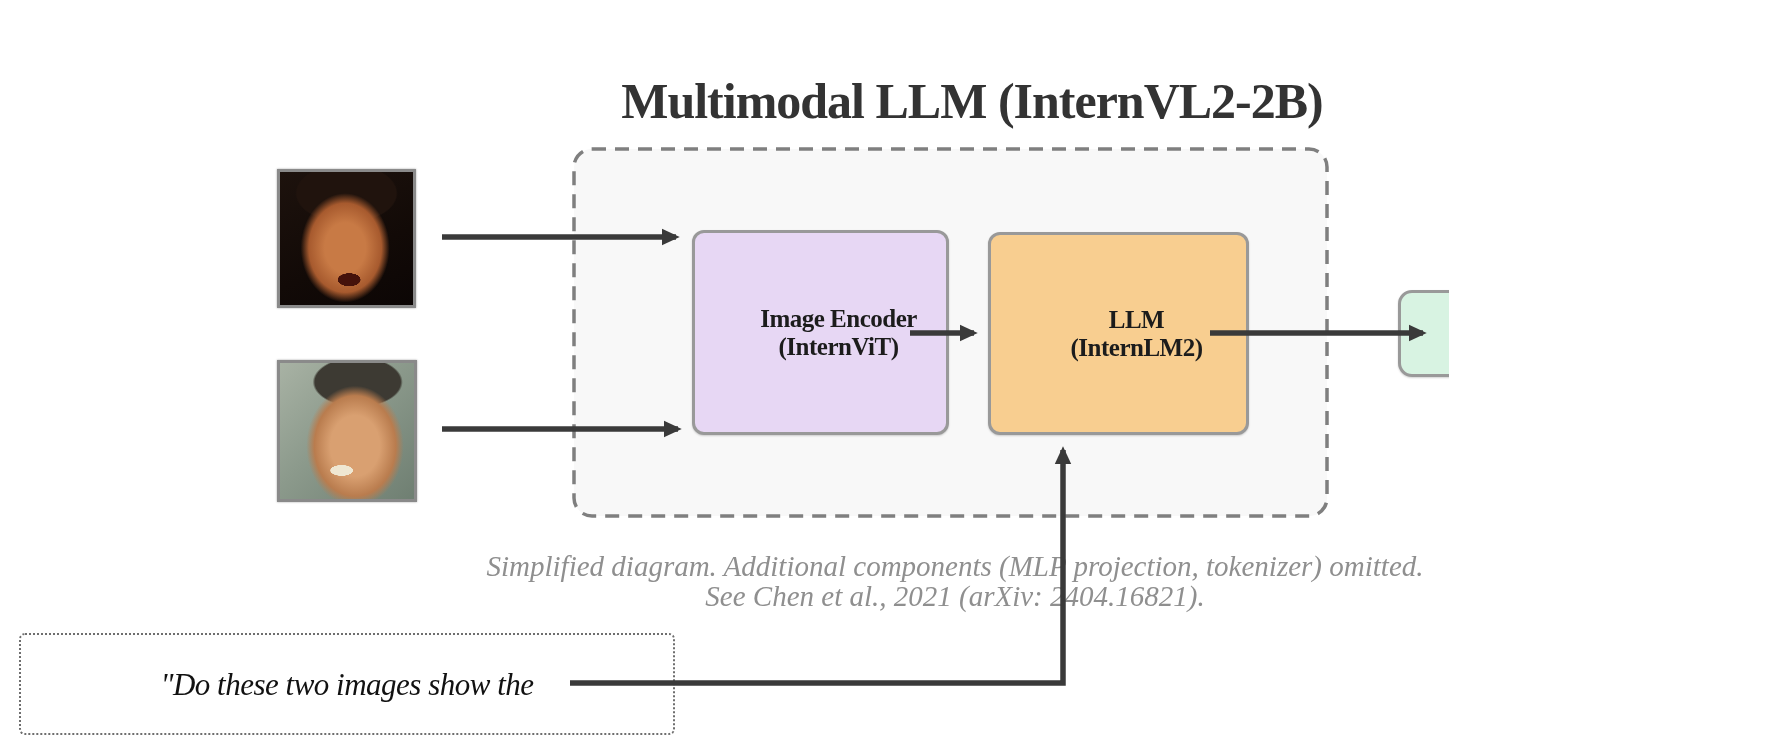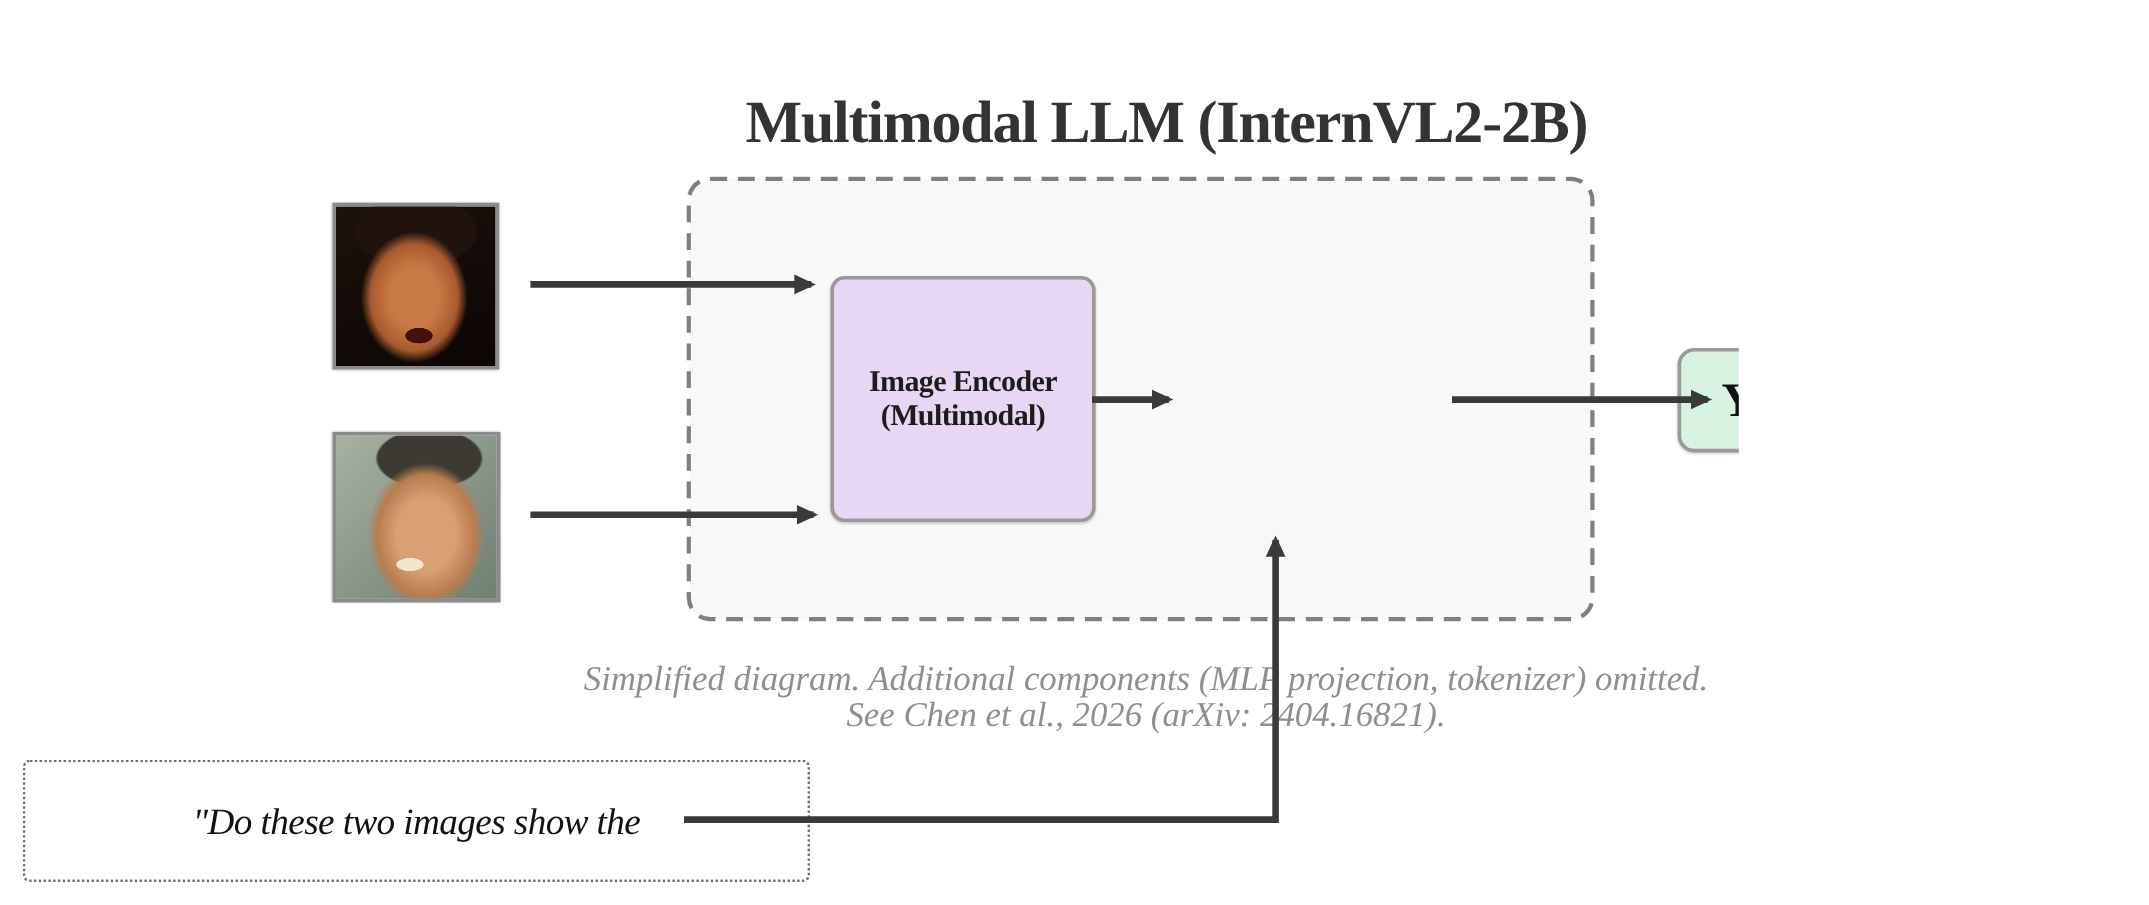--- a/index.html
+++ b/index.html
@@ -32,20 +32,21 @@
       radial-gradient(ellipse 46% 56% at 56% 61%, #d9a071 0 40%, #b97c4e 66%, rgba(0,0,0,0) 79%),
       radial-gradient(ellipse 58% 32% at 58% 14%, #3d3a33 0 55%, rgba(0,0,0,0) 58%),
       linear-gradient(135deg,#a8b2a4 0%,#8c9a8c 45%,#6f7f72 100%);
   }
   .node{
     display:flex;flex-direction:column;align-items:center;justify-content:center;
     border:3px solid #999999;border-radius:12px;
     font-weight:bold;color:#1c1c1c;text-align:center;
     font-size:25px;line-height:28px;letter-spacing:-0.5px;
     box-shadow:0 1px 2px rgba(0,0,0,.18);
+    padding-left:36px;
   }
   .encoder{left:692px;top:230px;width:215px;height:199px;background:var(--encoder-fill,#e7d7f4);}
   .llm{left:988px;top:232px;width:219px;height:197px;background:var(--llm-fill,#f8ce90);}
   .output{
     left:1398px;top:290px;width:197px;height:81px;background:var(--output-fill,#d8f3e2);
     border-radius:14px;font-size:40px;letter-spacing:-1px;color:#111111;
   }
   .caption{
     left:400px;top:551px;width:1110px;text-align:center;
     font-style:italic;color:var(--caption-gray,#8f8f8f);font-size:29px;line-height:30px;
@@ -68,31 +69,35 @@
     <rect x="574" y="149" width="753" height="367" rx="18" ry="18" fill="var(--panel-fill,#f8f8f8)" stroke="var(--panel-dash,#7f7f7f)" stroke-width="3.5" stroke-dasharray="14 9"></rect>
   </svg>
 
   <div class="abs title">Multimodal LLM (InternVL2-2B)</div>
 
   <div class="abs photo photo1"></div>
   <div class="abs photo photo2"></div>
 
   <div class="abs node encoder">
     <span>Image Encoder</span>
-    <span>(Multimodal)</span>
+    <span>(InternViT)</span>
   </div>
 
+  <div class="abs node llm">
+    <span>LLM</span>
+    <span>(InternLM2)</span>
+  </div>
 
   <div class="abs node output">
     <span>Yes / No</span>
   </div>
 
   <div class="abs caption">
     <div>Simplified diagram. Additional components (MLP projection, tokenizer) omitted.</div>
-    <div>See Chen et al., 2026 (arXiv: 2404.16821).</div>
+    <div>See Chen et al., 2021 (arXiv: 2404.16821).</div>
   </div>
 
   <div class="abs prompt">
     <div>"Do these two images show the</div>
   </div>
 
   <svg class="abs arrows" width="1791" height="754">
     <defs>
       <marker id="ah" viewBox="0 0 10 10" refX="7.5" refY="5" markerWidth="3.4" markerHeight="3.4" orient="auto-start-reverse">
         <path d="M0,0.6 L9.5,5 L0,9.4 z" fill="var(--arrow,#3a3a3a)"></path>

